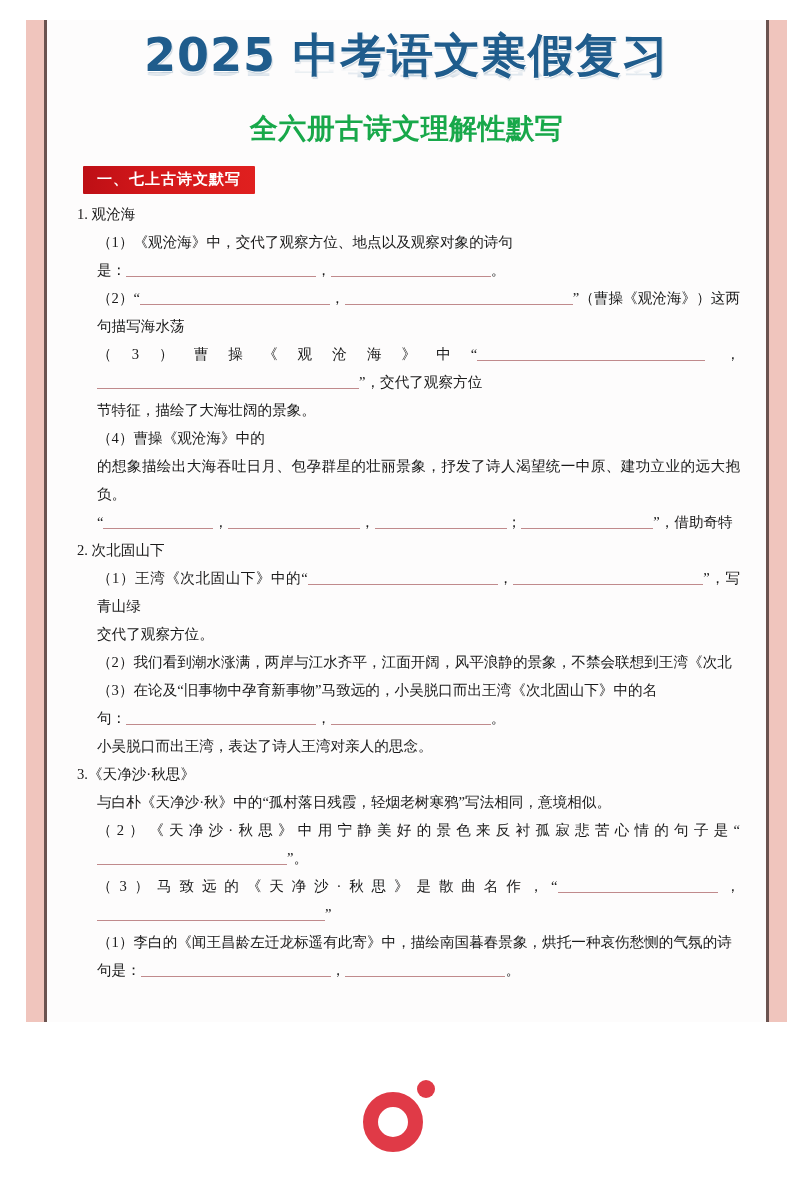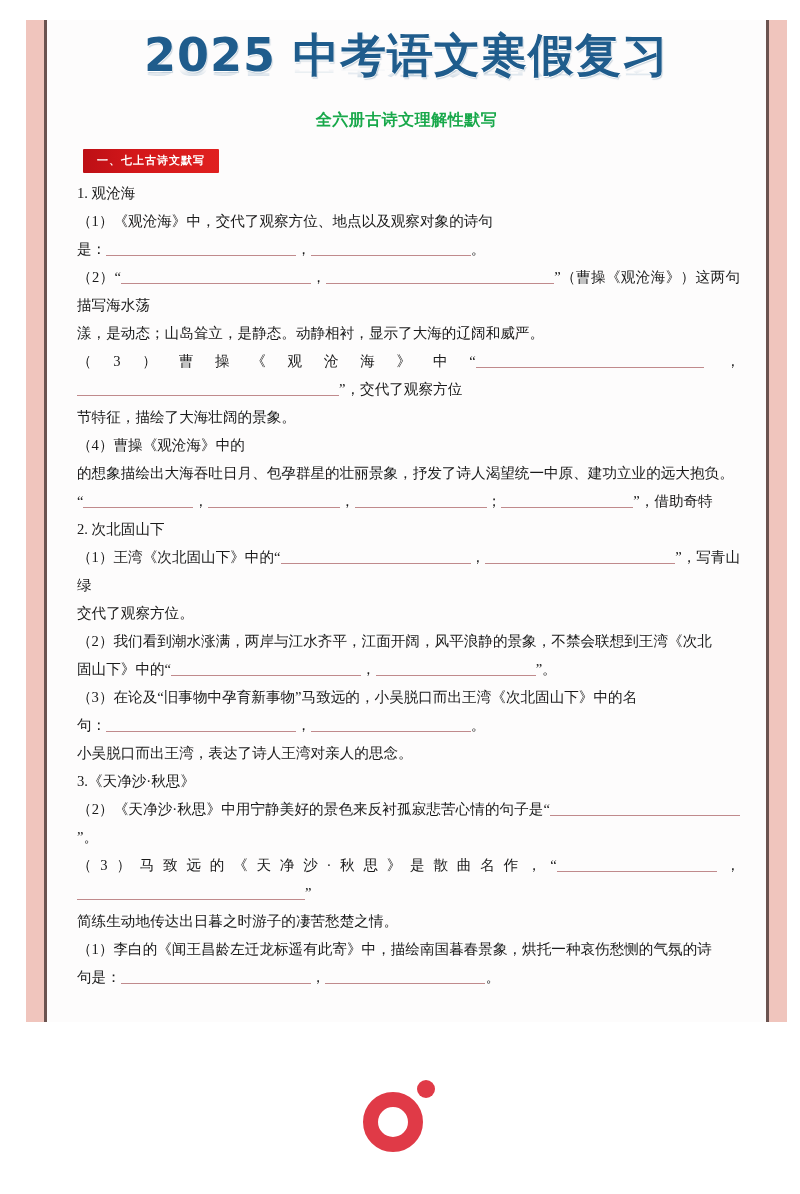--- a/index.html
+++ b/index.html
@@ -74,52 +74,52 @@
     opacity: .20;
     height: 22px;
     overflow: hidden;
     margin-top: -2px;
     -webkit-mask-image: linear-gradient(to top, rgba(0,0,0,0) 5%, rgba(0,0,0,.9) 92%);
     mask-image: linear-gradient(to top, rgba(0,0,0,0) 5%, rgba(0,0,0,.9) 92%);
   }
   .sub-title {
     font-family: "DejaVu Sans", "Liberation Sans", sans-serif;
     font-weight: bold;
-    font-size: 16px;
+    font-size: 28px;
     color: #18a84a;
     letter-spacing: .5px;
     margin-top: 10px;
     text-shadow: 0 1px 0 rgba(255,255,255,.85);
   }
 
   
   .section-banner-wrap {
     padding: 18px 0 4px 36px;
   }
   .section-banner {
     display: inline-block;
     background: linear-gradient(to right, #bd0f15 0%, #d3171a 38%, #e0201f 100%);
     color: #ffffff;
     font-family: "DejaVu Sans", "Liberation Sans", sans-serif;
     font-weight: bold;
-    font-size: 11px;
+    font-size: 15px;
     letter-spacing: 1px;
     padding: 4px 14px 5px 14px;
     border-radius: 1px;
   }
 
   
   .body-copy {
     padding: 2px 26px 0 30px;
     font-size: 14.6px;
     color: #191919;
     line-height: 1.92;
     text-align: justify;
   }
-  .ln { display: block; }
+  .ln { display: block; margin-left: 20px; }
   .item-head { display: block; }
 
   
   .blank {
     display: inline-block;
     border-bottom: 1.2px solid #c08a8c;
     height: 1.02em;
     vertical-align: -2px;
   }
   .b-s  { width: 110px; }
@@ -186,49 +186,47 @@
     </div>
 
     <div class="body-copy">
 
       <span class="item-head"><span>1.</span>&nbsp;<span>观沧海</span></span>
 
       <span class="ln"><span>（1）</span><span>《观沧海》中，交代了观察方位、地点以及观察对象的诗句</span></span>
       <span class="ln"><span>是：</span><span class="blank b-xl"></span>，<span class="blank b-l"></span>。</span>
 
       <span class="ln"><span>（2）</span><span>“</span><span class="blank b-xl"></span>，<span class="blank b-xxl"></span><span>”（曹操《观沧海》）这两句描写海水荡</span></span>
-      <span class="ln"><span>漾，是动态；山岛耸立，是静态。动静相衬，显示了大海的辽阔和威严。</span></span>
 
       <span class="ln"><span>（3）</span><span>曹操《观沧海》中“</span><span class="blank b-xxl"></span>，<span class="blank b-3xl"></span><span>”，交代了观察方位</span></span>
       <span class="ln"><span>节特征，描绘了大海壮阔的景象。</span></span>
 
       <span class="ln"><span>（4）</span><span>曹操《观沧海》中的</span></span>
       <span class="ln"><span>的想象描绘出大海吞吐日月、包孕群星的壮丽景象，抒发了诗人渴望统一中原、建功立业的远大抱负。</span></span>
       <span class="ln">“<span class="blank b-s"></span>，<span class="blank b-m"></span>，<span class="blank b-m"></span>；<span class="blank b-m"></span><span>”，借助奇特</span></span>
 
       <span class="item-head"><span>2.</span>&nbsp;<span>次北固山下</span></span>
 
       <span class="ln"><span>（1）</span><span>王湾《次北固山下》中的“</span><span class="blank b-xl"></span>，<span class="blank b-xl"></span><span>”，写青山绿</span></span>
       <span class="ln"><span>交代了观察方位。</span></span>
 
       <span class="ln"><span>（2）</span><span>我们看到潮水涨满，两岸与江水齐平，江面开阔，风平浪静的景象，不禁会联想到王湾《次北</span></span>
-      <span class="ln"><span>固山下》中的“</span><span class="blank b-xl"></span>，<span class="blank b-l"></span><span>”。</span></span>
 
       <span class="ln"><span>（3）</span><span>在论及“旧事物中孕育新事物”马致远的，小吴脱口而出王湾《次北固山下》中的名</span></span>
       <span class="ln"><span>句：</span><span class="blank b-xl"></span>，<span class="blank b-l"></span><span>。</span></span>
 
       <span class="ln"><span>小吴脱口而出王湾，表达了诗人王湾对亲人的思念。</span></span>
 
       <span class="item-head"><span>3.</span><span>《天净沙·秋思》</span></span>
 
+      <span class="ln"><span>与白朴《天净沙·秋》中的“孤村落日残霞，轻烟老树寒鸦”写法相同，意境相似。</span></span>
 
       <span class="ln"><span>（2）</span><span>《天净沙·秋思》中用宁静美好的景色来反衬孤寂悲苦心情的句子是“</span><span class="blank b-xl"></span><span>”。</span></span>
 
       <span class="ln"><span>（3）</span><span>马致远的《天净沙·秋思》是散曲名作，“</span><span class="blank b-l"></span>，<span class="blank b-xxl"></span><span>”</span></span>
-      <span class="ln"><span>简练生动地传达出日暮之时游子的凄苦愁楚之情。</span></span>
 
 
       <span class="ln"><span>（1）</span><span>李白的《闻王昌龄左迁龙标遥有此寄》中，描绘南国暮春景象，烘托一种哀伤愁恻的气氛的诗</span></span>
       <span class="ln"><span>句是：</span><span class="blank b-xl"></span>，<span class="blank b-l"></span><span>。</span></span>
 
     </div>
   </div>
 </div>
 
 <div class="logo-area">

